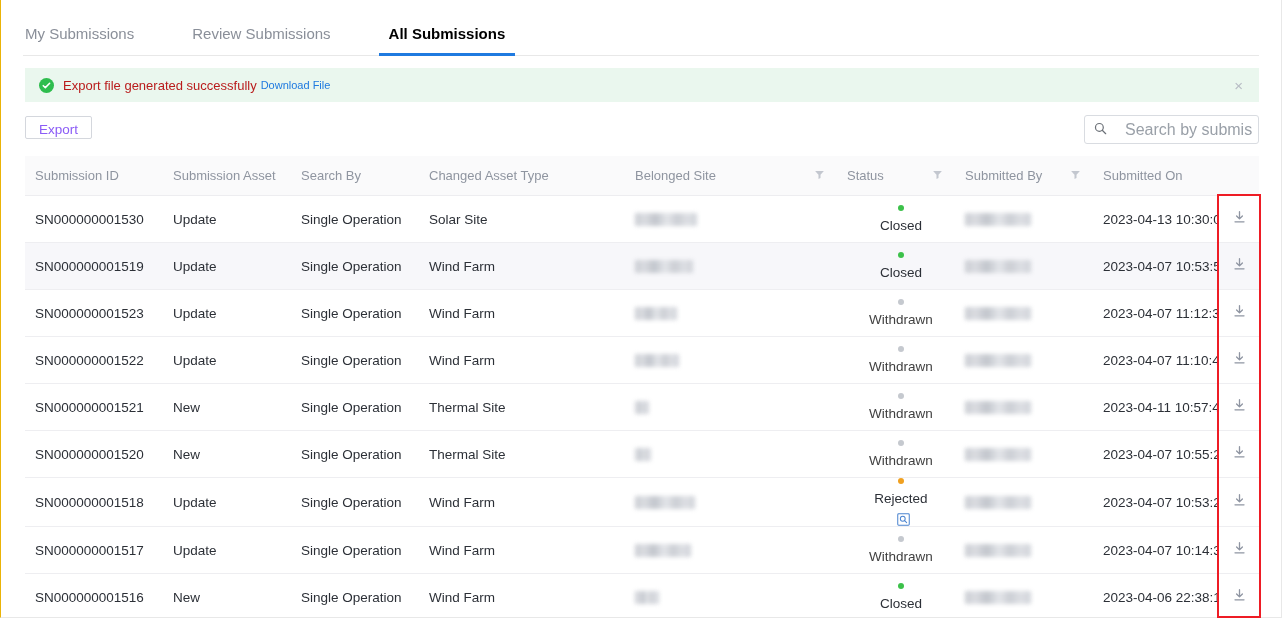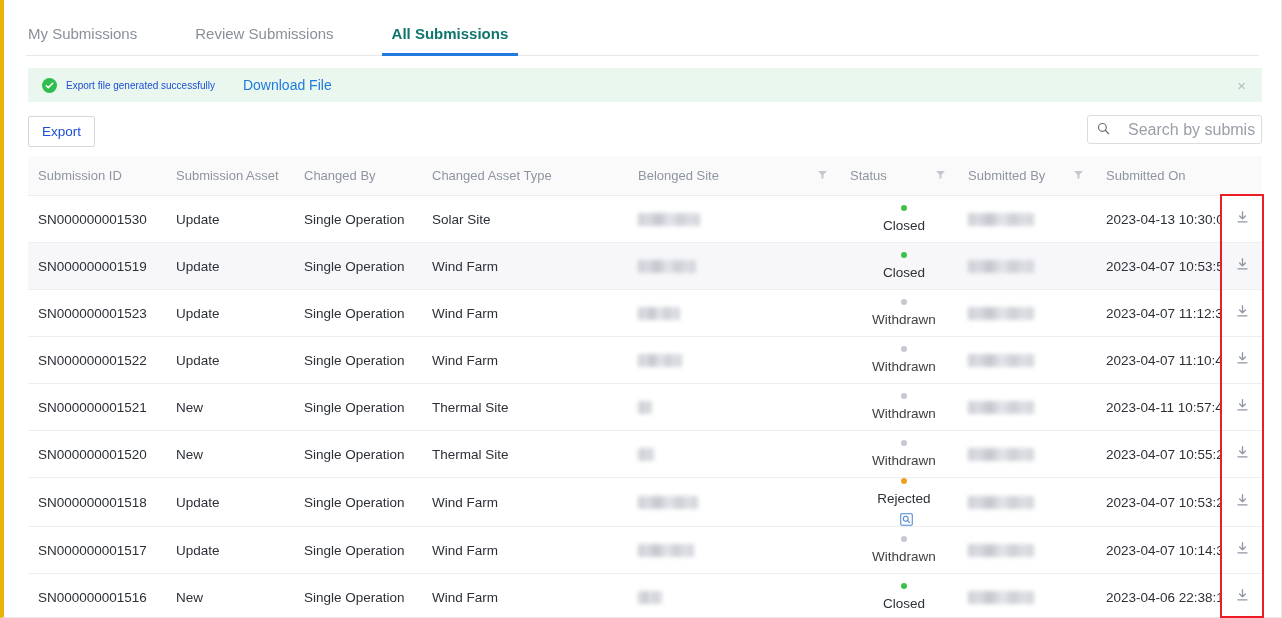--- a/index.html
+++ b/index.html
@@ -6,21 +6,21 @@
   html, body {
     width: 1282px; height: 618px;
     background: #ffffff;
     font-family: "Liberation Sans", sans-serif;
     overflow: hidden;
   }
   #app {
     position: relative;
     width: 1282px; height: 618px;
     background: #fff;
-    border-left: 4px solid #eab308;
+    border-left: 1px solid #eab308;
     border-right: 1px solid #e8e8e8;
     border-bottom: 1px solid #e8e8e8;
   }
 
   
   .tabbar {
     position: relative;
     height: 56px;
     margin: 0 22px;
     border-bottom: 1px solid #e8e8e8;
@@ -29,21 +29,21 @@
   }
   .tab {
     position: relative;
     font-size: 15px;
     color: #8a8f99;
     padding: 0 2px 13px 2px;
     margin-right: 54px;
     cursor: pointer;
     white-space: nowrap;
   }
-  .tab.active { color: #0f766e; font-weight: 600; }
+  .tab.active { color: #000000; font-weight: 600; }
   .tab.active::after {
     content: "";
     position: absolute;
     left: -8px; right: -8px; bottom: -1px;
     height: 3px;
     background: #1f7ae0;
   }
 
   
   .alert {
@@ -57,49 +57,49 @@
   }
   .alert-icon {
     width: 15px; height: 15px;
     border-radius: 50%;
     background: #2ebd4e;
     display: flex; align-items: center; justify-content: center;
     flex: 0 0 auto;
     margin-right: 9px;
   }
   .alert-icon svg { display: block; }
-  .alert-text { font-size: 10px; color: #1d4ed8; }
+  .alert-text { font-size: 13px; color: #b91c1c; }
   .alert-link {
-    font-size: 14px; color: #1f7ae0; cursor: pointer;
-    margin-left: 28px;
+    font-size: 11px; color: #1f7ae0; cursor: pointer;
+    margin-left: 4px;
   }
   .alert-close {
     margin-left: auto;
     color: #b7bcc4;
     font-size: 15px;
     line-height: 1;
     cursor: pointer;
     padding: 2px 4px;
   }
 
   
   .toolbar {
     position: absolute;
     left: 24px; top: 116px;
     width: 1234px; height: 28px;
   }
   .export-btn {
     position: absolute; left: 0; top: 0;
-    height: 31px;
+    height: 23px;
     padding: 0 13px;
     background: #fff;
     border: 1px solid #d4d7dd;
     border-radius: 2px;
     font-size: 13.5px;
-    color: #1d4ed8;
+    color: #8b5cf6;
     font-family: "Liberation Sans", sans-serif;
     cursor: pointer;
     line-height: 25px;
   }
   .search-box {
     position: absolute; right: 0; top: -1px;
     width: 175px; height: 29px;
     border: 1px solid #d9dce1;
     border-radius: 3px;
     background: #fff;
@@ -266,21 +266,21 @@
                 <span class="th-label">Submission ID</span>
               </div>
           </th>
           <th>
             <div class="th-inner">
                 <span class="th-label">Submission Asset</span>
               </div>
           </th>
           <th>
             <div class="th-inner">
-                <span class="th-label">Changed By</span>
+                <span class="th-label">Search By</span>
               </div>
           </th>
           <th>
             <div class="th-inner">
                 <span class="th-label">Changed Asset Type</span>
               </div>
           </th>
           <th>
             <div class="th-inner">
               <span class="th-label">Belonged Site</span>

